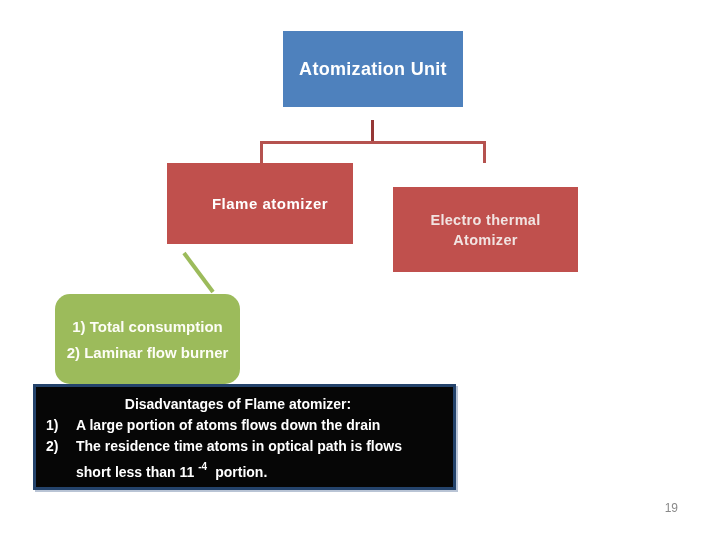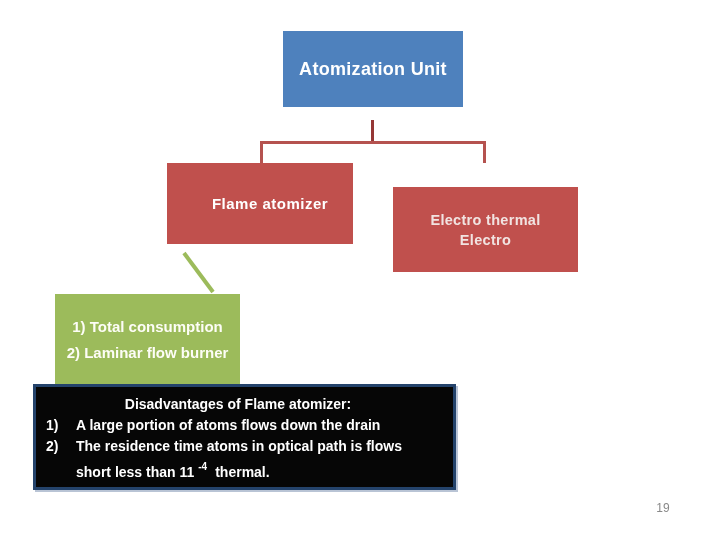--- a/index.html
+++ b/index.html
@@ -39,21 +39,21 @@
     color: #f1e3e1; font-size: 14.5px; font-weight: 600;
     line-height: 20px; letter-spacing: 0.3px;
     flex-direction: column;
     margin-top: 24px;
   }
   .node-burner {
     left: 55px; top: 294px; width: 185px; height: 90px;
     background: var(--burner-fill, #9cbb5b);
     color: #fdfdf6; font-size: 15px; font-weight: 600;
     line-height: 19px; text-align: center;
-    display: flex; flex-direction: column; justify-content: center;
+    display: flex; flex-direction: column; justify-content: center; border-radius: 15px;
   }
   .node-burner .item2 { margin-top: 7px; }
 
   
   .conn { background: var(--connector, #b5524f); }
   .conn-root-stub {
     left: 371px; top: 120px; width: 3px; height: 22px;
     background: var(--root-stub, #953735);
   }
   .conn-h    { left: 260px; top: 141px; width: 226px; height: 3px; }
@@ -76,21 +76,21 @@
   .disadv-item .marker { flex: 0 0 30px; }
   .disadv-item .body { flex: 1; }
   .disadv sup {
     font-size: 10px; position: relative; top: -1px;
     vertical-align: super; margin: 0 8px 0 4px; font-weight: bold;
   }
 
   .page-number {
     left: 648px; top: 501px; width: 30px;
     color: var(--page-number, #898989);
-    font-size: 12px; text-align: center;
+    font-size: 12px; text-align: right;
   }
 </style>
 </head>
 <body>
 
 <div class="slide">
 
   <div class="abs node node-root">
     <span>Atomization Unit</span>
   </div>
@@ -99,21 +99,21 @@
   <div class="abs conn conn-h"></div>
   <div class="abs conn conn-left"></div>
   <div class="abs conn conn-right"></div>
 
   <div class="abs node node-flame">
     <span>Flame atomizer</span>
   </div>
 
   <div class="abs node node-electro">
     <span>Electro thermal</span>
-    <span>Electro</span>
+    <span>Atomizer</span>
   </div>
 
   <svg class="abs conn-diagonal" viewBox="0 0 60 56" width="60" height="56">
     <line x1="14" y1="9" x2="43" y2="48" stroke="#9cbb5b" stroke-width="4"></line>
   </svg>
 
   <div class="abs node-burner">
     <div>1) Total consumption</div>
     <div class="item2">2) Laminar flow burner</div>
   </div>
@@ -121,20 +121,20 @@
   <div class="abs disadv">
     <div class="disadv-title">Disadvantages of Flame atomizer:</div>
     <div class="disadv-item">
       <span class="marker">1)</span>
       <div class="body">A large portion of atoms flows down the drain</div>
     </div>
     <div class="disadv-item">
       <span class="marker">2)</span>
       <div class="body">
         <span>The residence time  atoms in optical path is flows</span><br>
-        <span>short less than 11</span><sup>-4</sup><span>thermal.</span>
+        <span>short less than 11</span><sup>-4</sup><span>portion.</span>
       </div>
     </div>
   </div>
 
   <div class="abs page-number">19</div>
 
 </div>
 
 </body></html>

